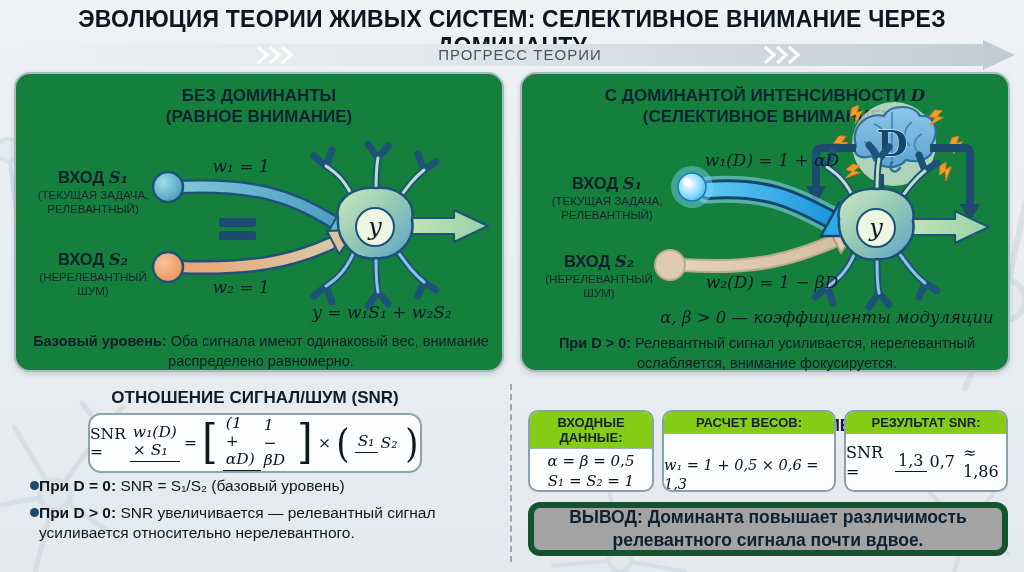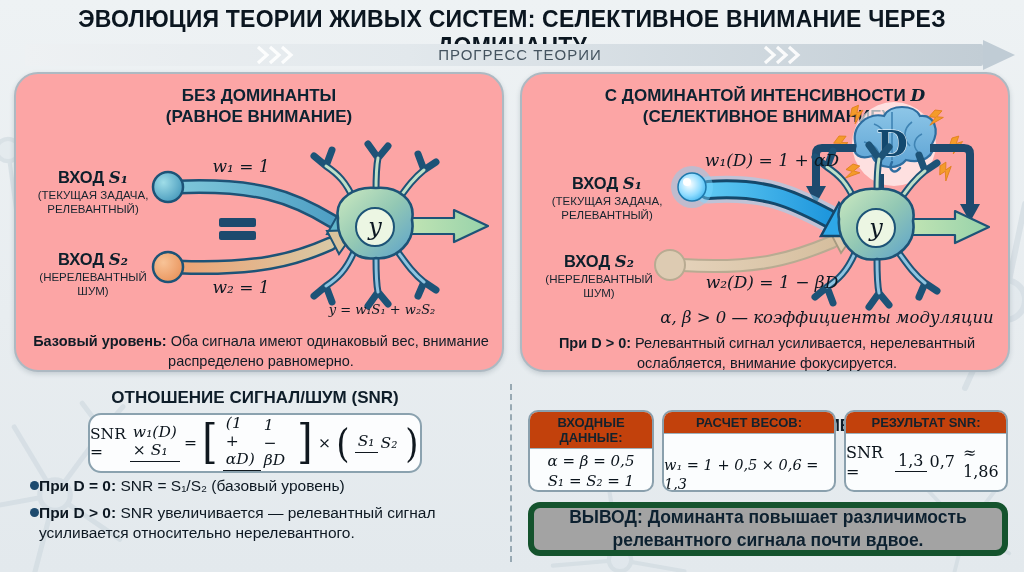--- a/index.html
+++ b/index.html
@@ -29,34 +29,34 @@
     border-left:32px solid #c0ccd5;
   }
   .progress-label {
     position:absolute; left:0; top:6px; width:990px; text-align:center;
     font-size:15px; letter-spacing:1px; color:#44535f; font-weight:500;
   }
   .chev { position:absolute; top:4px; opacity:0.9; }
 
   
   .panel {
-    background:#fca5a5;
-    border:2px solid #adb9c2; border-radius:24px;
+    background:#15803d;
+    border:2px solid #adb9c2; border-radius:16px;
     box-shadow:0 2px 5px rgba(40,60,80,0.18);
   }
   .panel-title { position:absolute; left:0; top:11px; width:100%; text-align:center;
     font-size:17px; font-weight:800; color:#0d2231; line-height:1.25; }
   .math { font-family:"DejaVu Serif", serif; font-style:italic; }
   .inp-block { position:absolute; width:126px; text-align:center; line-height:1.2; }
   .inp-main { font-size:16.5px; font-weight:800; color:#0d1f2b; }
   .inp-sub { font-size:11.5px; color:#16242e; line-height:1.25; }
   .wlabel { position:absolute; text-align:center; font-family:"DejaVu Serif",serif;
     font-style:italic; font-size:17px; color:#0c1822; }
   .equation { position:absolute; text-align:center; font-family:"DejaVu Serif",serif;
-    font-style:italic; font-size:13px; color:#0c1822; }
+    font-style:italic; font-size:17px; color:#0c1822; }
   .coeff-note { position:absolute; text-align:center; font-family:"DejaVu Serif",serif;
     font-style:italic; font-size:16.5px; color:#0c1822; }
   .caption { position:absolute; left:15px; width:460px; text-align:center;
     font-size:14.5px; line-height:1.35; color:#101c26; }
   .caption b { font-weight:800; }
 
   
   .sec-title { position:absolute; width:100%; text-align:center;
     font-size:17px; font-weight:800; color:#0e1d29; }
   .formula-box {
@@ -78,21 +78,21 @@
     margin-top:5px; flex:none; }
   .bullet-text { font-size:15.5px; line-height:1.3; color:#0d1822; }
   .bullet-text b { font-weight:800; }
 
   
   .ex-box {
     position:absolute; top:30px; height:82px;
     background:#fbfdfe; border:2px solid #8aa0ad; border-radius:10px;
     overflow:hidden;
   }
-  .ex-head { background:#c2410c; border-bottom:1.5px solid #9db1bc;
+  .ex-head { background:#84cc16; border-bottom:1.5px solid #9db1bc;
     font-size:13px; font-weight:800; text-align:center; color:#13222d;
     padding:3px 2px; }
   .ex-body { display:flex; flex-direction:column; align-items:center;
     justify-content:center; font-family:"DejaVu Serif",serif; font-style:italic;
     font-size:15px; line-height:1.3; color:#0b141c; padding-top:3px; }
   .ex-body-row { display:flex; align-items:center; justify-content:center;
     gap:5px; height:54px; font-family:"DejaVu Serif",serif; font-size:16px;
     color:#0b141c; padding-top:2px; }
   .conclusion {
     position:absolute; left:17px; top:122px; width:480px; height:54px;

